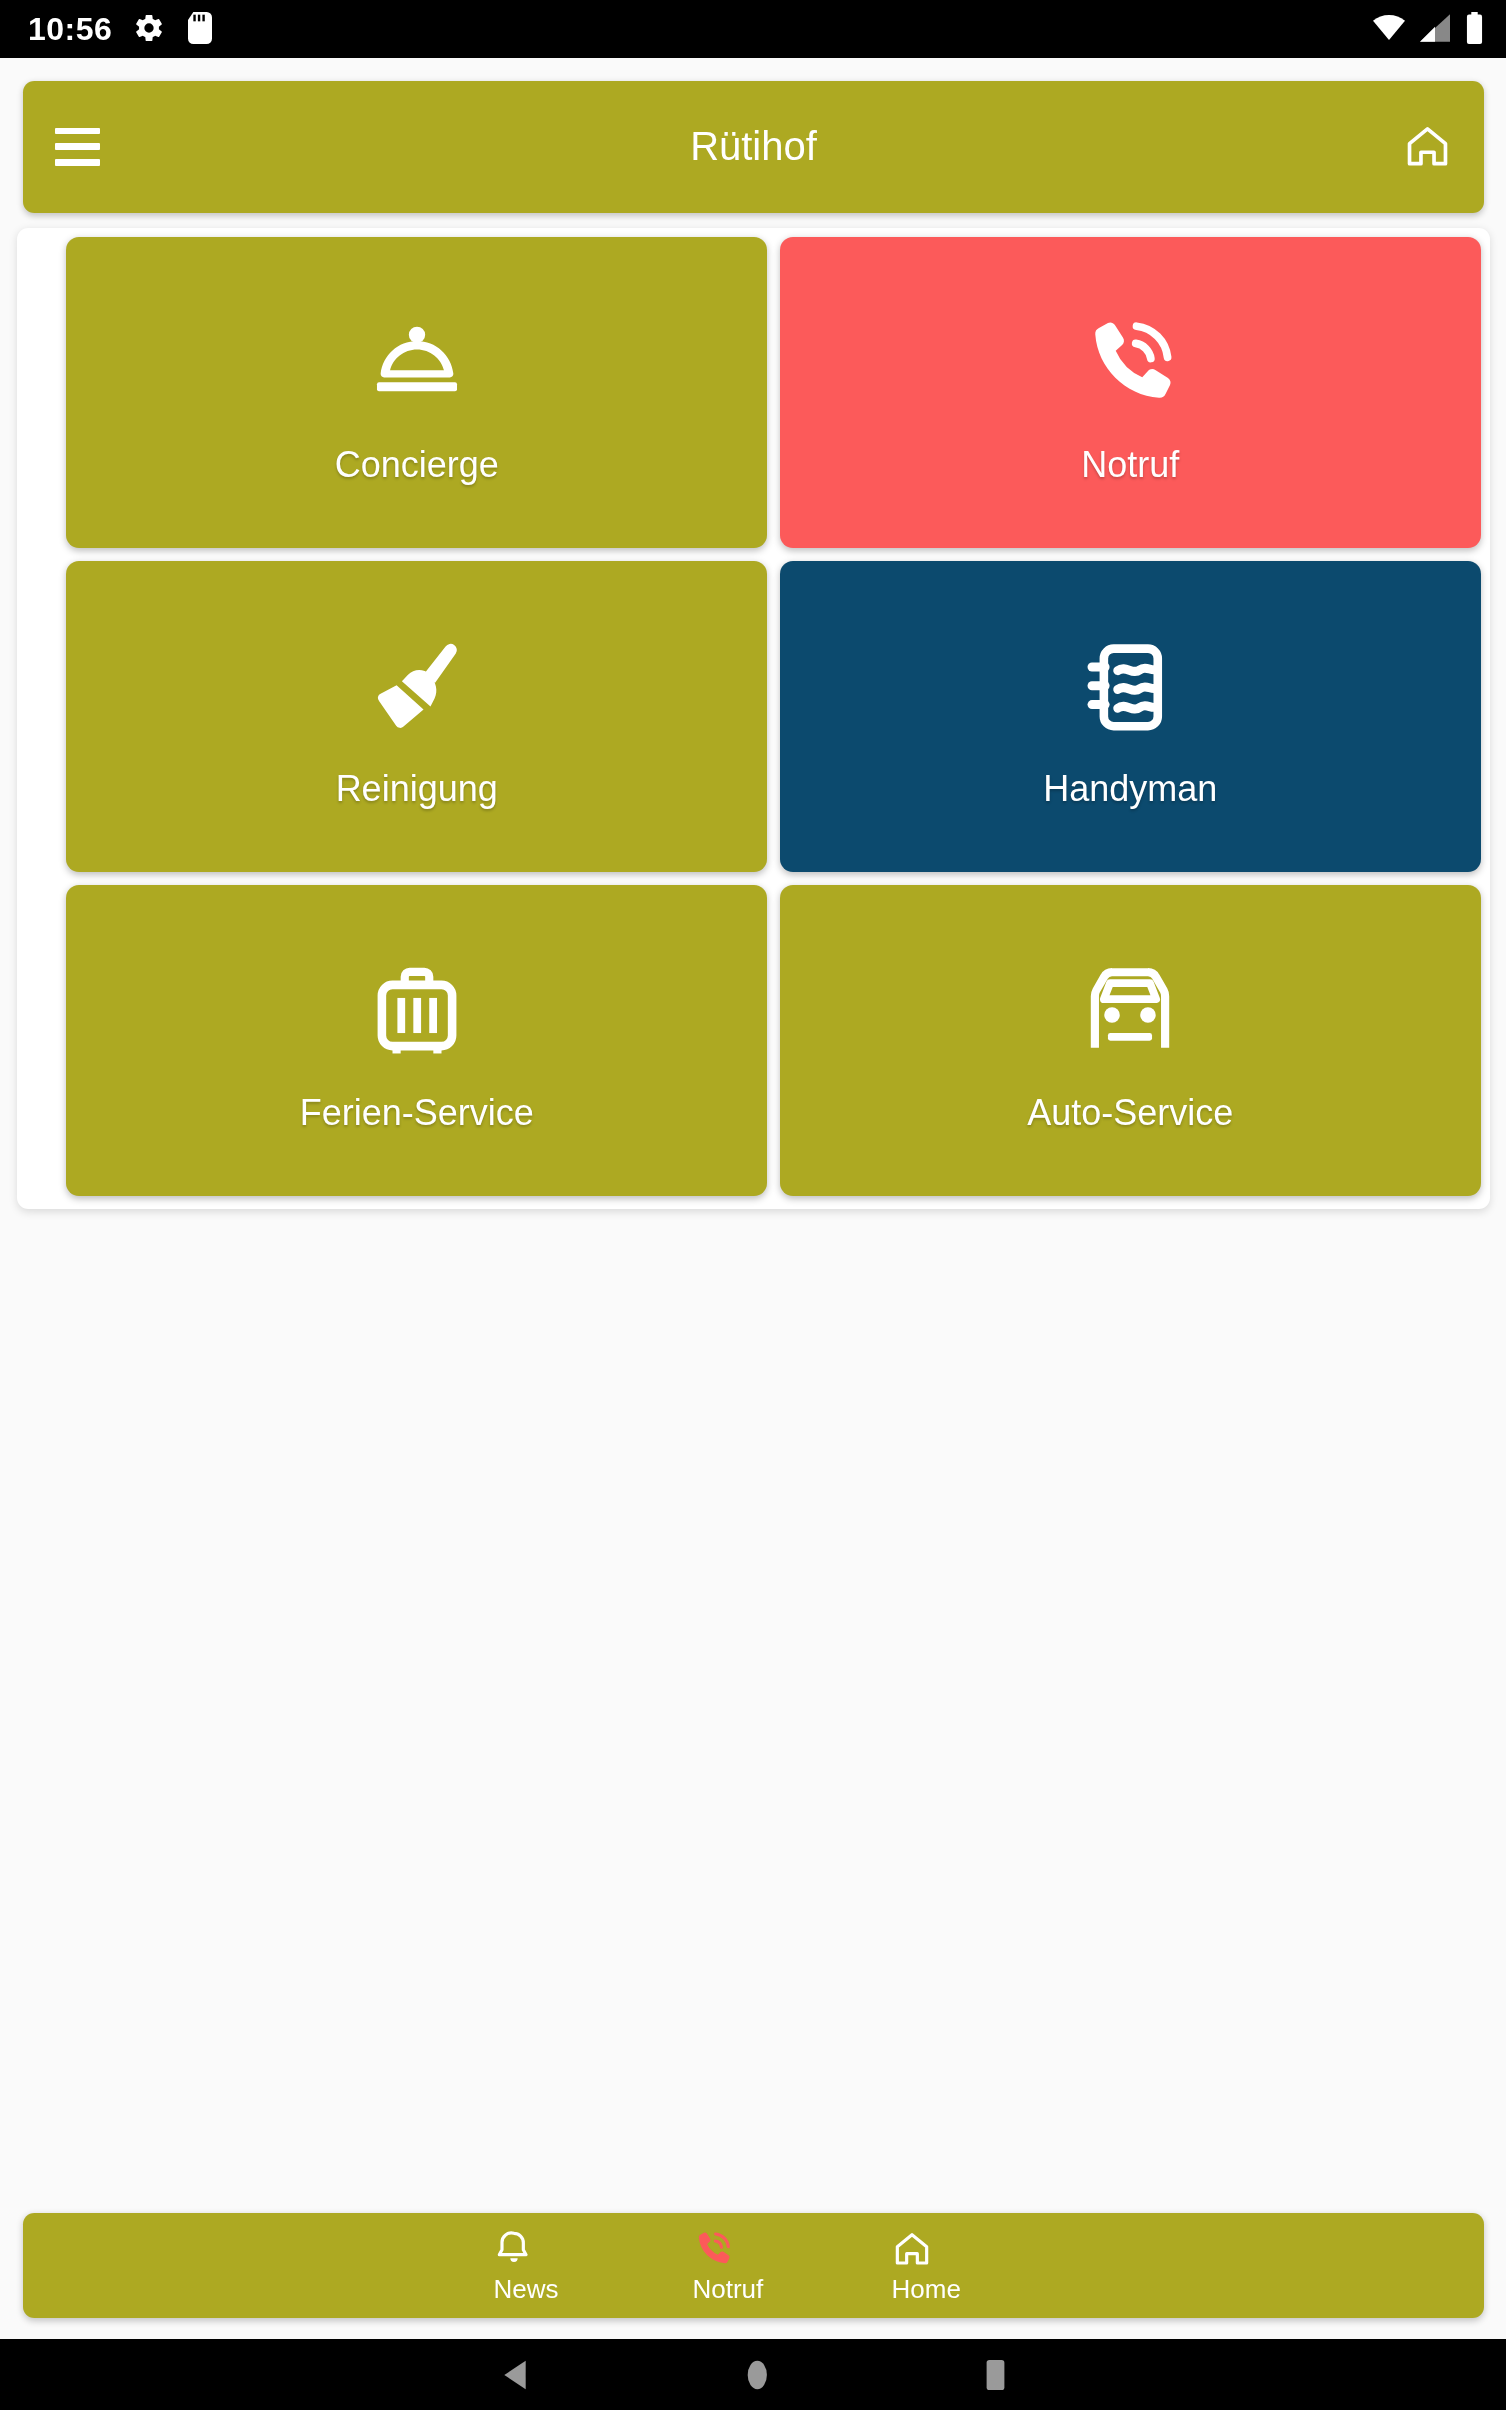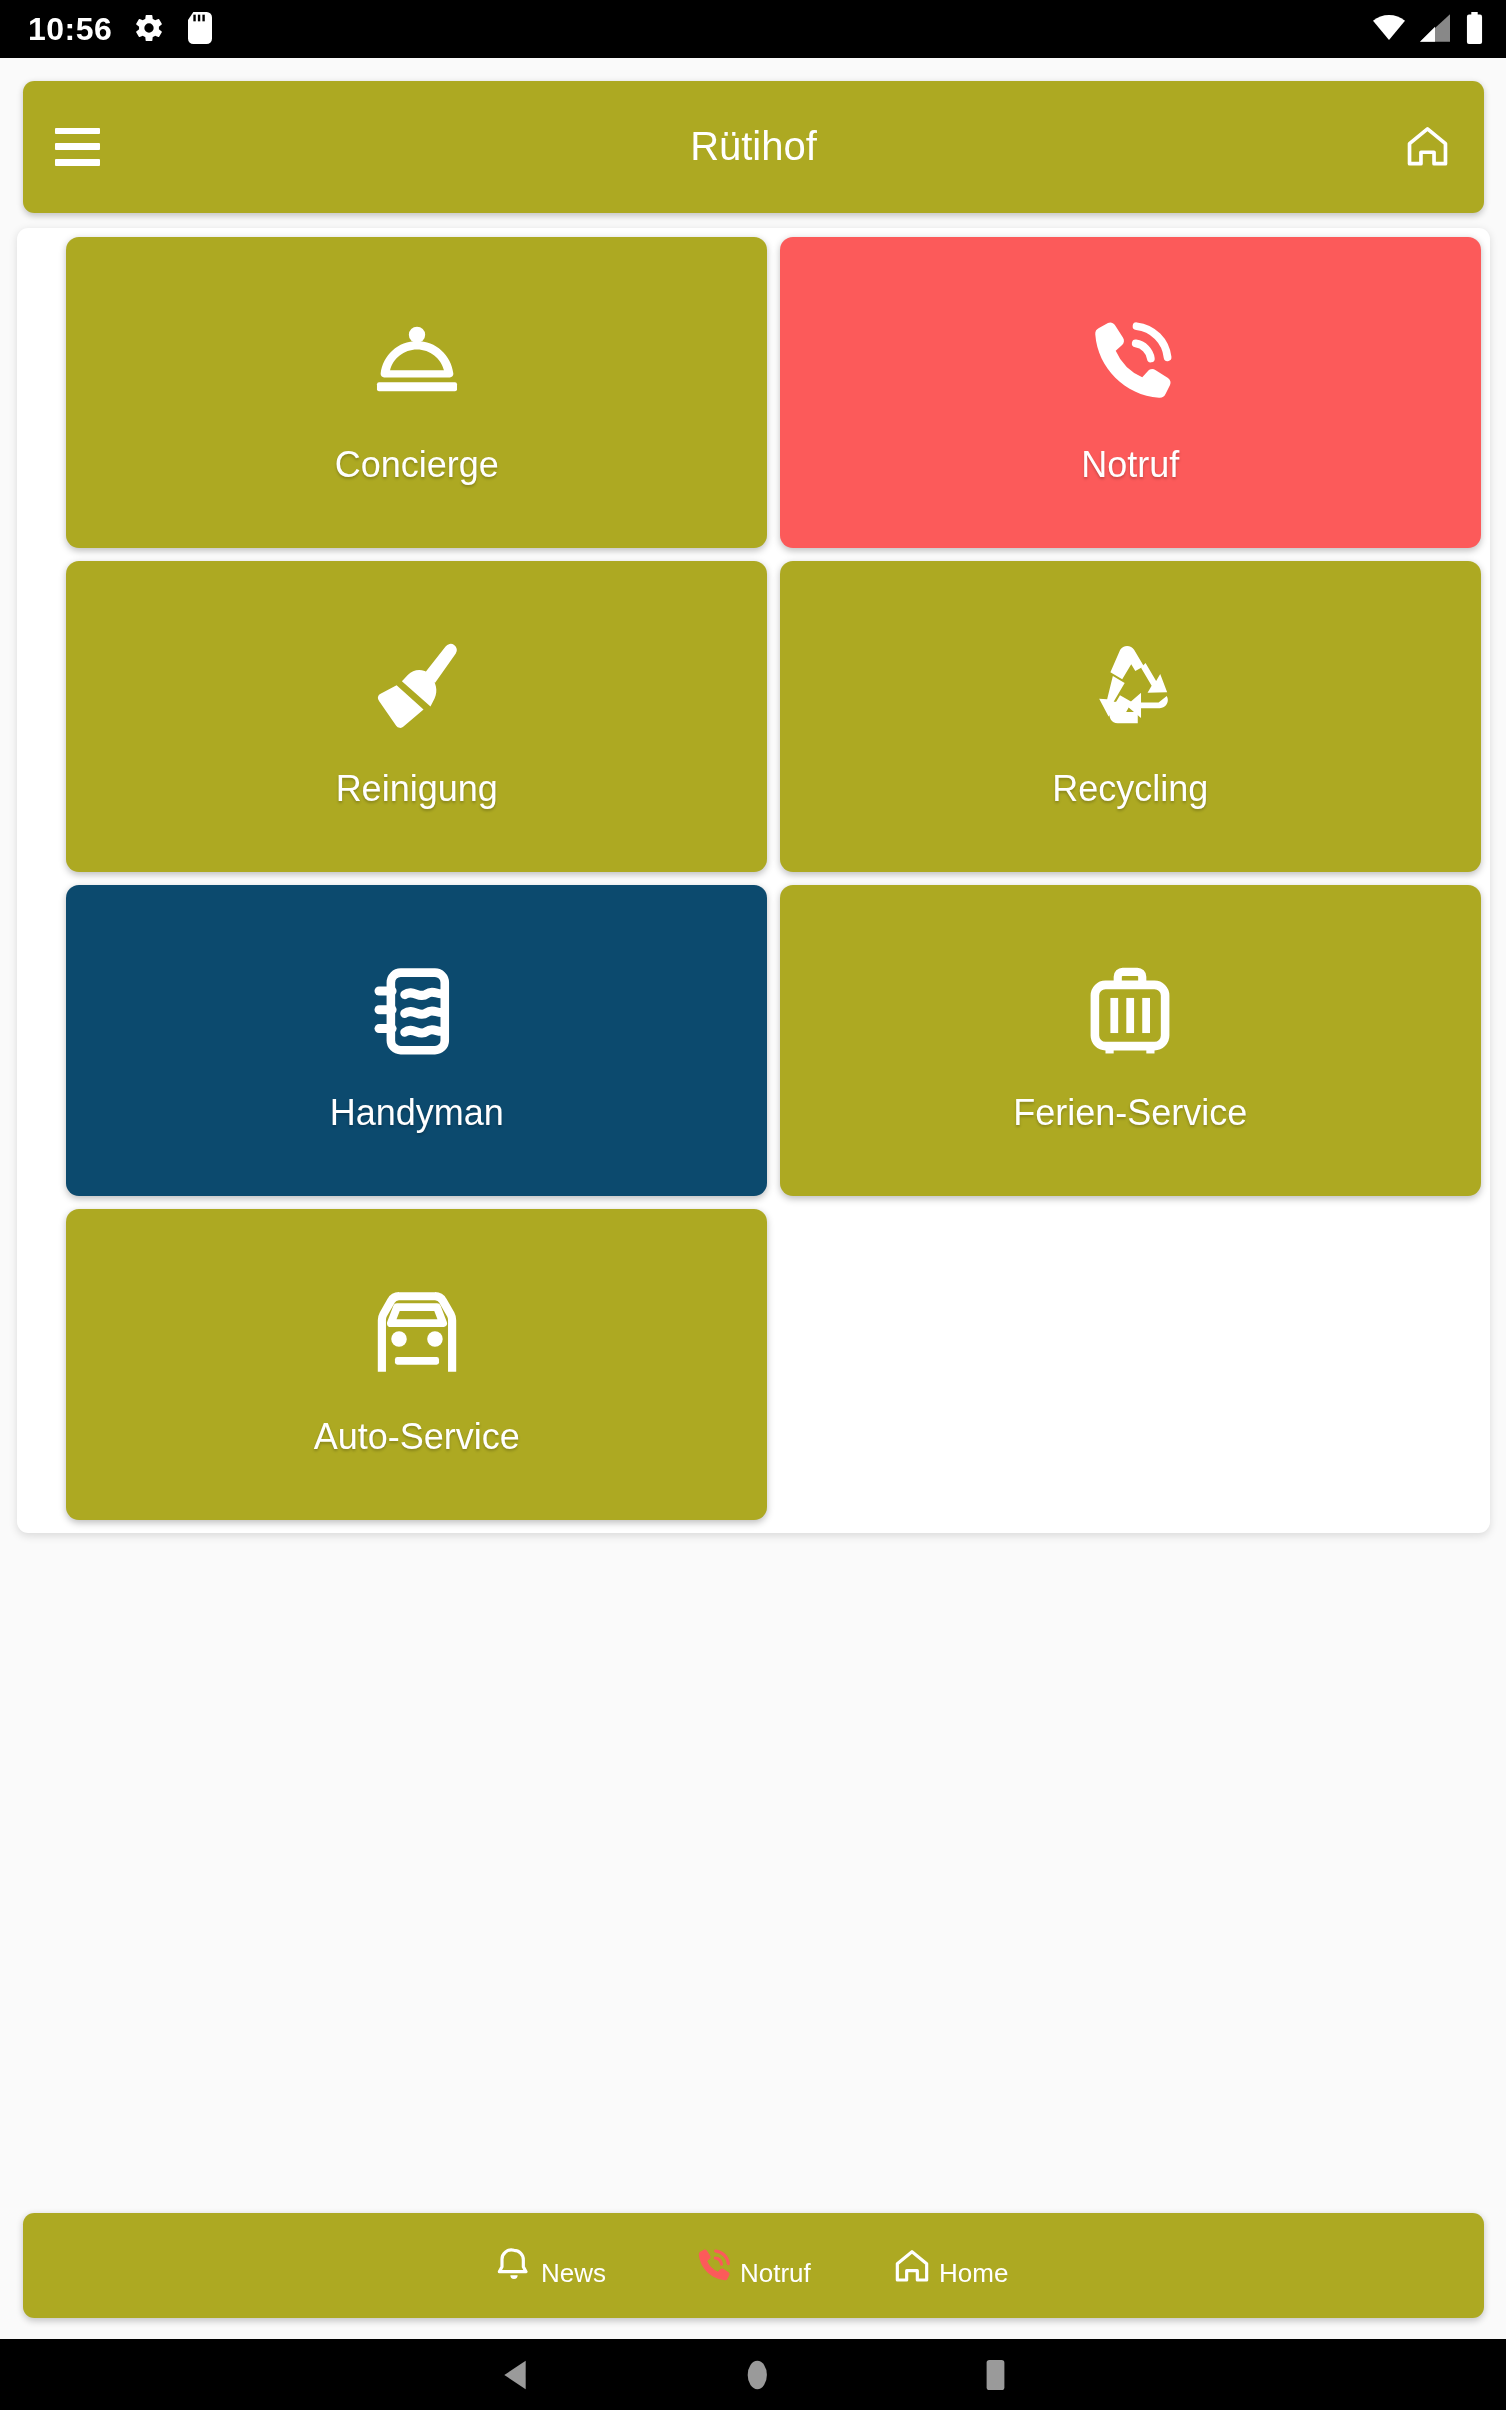--- a/index.html
+++ b/index.html
@@ -108,21 +108,21 @@
   }
   .bottomnav {
     height:105px;
     background:#ADA922;
     border-radius:11.3px;
     display:flex; align-items:center; justify-content:center;
     gap:77px;
     box-shadow:0 2.8px 7.5px rgba(0,0,0,0.22);
   }
   .navitem {
-    display:flex; flex-direction:row; align-items:flex-end; gap:7.5px;
+    display:flex; flex-direction:column; align-items:flex-start; gap:7.5px;
     cursor:pointer; min-width:122px;
   }
   .navitem .nlabel { color:#fff; font-size:26px; line-height:1; }
 
   
   .sysnav {
     height:72px; background:#000;
     display:flex; align-items:center; justify-content:center;
     gap:217px;
     flex:0 0 auto;
@@ -214,32 +214,20 @@
           </div>
           <div class="tile" style="background: rgb(173, 169, 34);">
             <div class="ticon">
               <svg width="98" height="98" viewBox="0 0 24 24">
         <path fill="#ffffff" d="M19.0 2.1a1.5 1.5 0 0 1 2.5 1.7l-5.1 7.2-2.6-2.3z"></path>
         <path fill="#ffffff" d="M15.1 9.3c1.6 1.4 2.1 3.6 1.2 5.5l-1.0 2.0-7.0-6.2 1.5-1.6c1.4-1.5 3.7-1.6 5.3-.2z"></path>
         <path fill="#ffffff" d="M7.0 11.6l6.6 5.9-4.9 4.2a1.2 1.2 0 0 1-1.8-.2L2.7 15.4a1.2 1.2 0 0 1 .15-1.6z"></path>
       </svg>
             </div>
             <div class="tlabel">Reinigung</div>
-          </div>
-          <div class="tile" style="background: rgb(173, 169, 34);">
-            <div class="ticon">
-              <svg width="98" height="98" viewBox="0 0 24 24">
-        <path fill="#ffffff" d="M9.6 2.9a2.0 2.0 0 0 1 3.4 0l2.4 4.0-2.1 1.2-1.0-1.7-2.2 3.7-2.9-1.7z"></path>
-        <path fill="#ffffff" d="M15.8 6.1l2.6 4.4 1.0-1.7 1.7 4.5-4.8.1 1.0-1.7-2.6-4.4z"></path>
-        <path fill="#ffffff" d="M21.0 14.2a2.0 2.0 0 0 1-1.7 3.0h-4.6v2.4l-3.6-3.1 3.6-3.1v2.4h4.3z"></path>
-        <path fill="#ffffff" d="M13.9 20.9H9.0a2.0 2.0 0 0 1-1.75-3.0l2.3-3.9 2.9 1.7-1.4 2.4h2.85z"></path>
-        <path fill="#ffffff" d="M7.8 9.3l2.9 1.7-2.7 4.6 1.95.1-3.2 3.5-2.3-4.3 1.95.1z"></path>
-      </svg>
-            </div>
-            <div class="tlabel">Recycling</div>
           </div>
           <div class="tile" style="background: #0c4a6e;">
             <div class="ticon">
               <svg width="98" height="98" viewBox="0 0 24 24">
         <rect x="5.6" y="2.6" width="13.2" height="19.0" rx="2.4" fill="none" stroke="#ffffff" stroke-width="2.1"></rect>
         <rect x="1.6" y="6.0" width="5.4" height="2.2" rx="1.1" fill="#ffffff"></rect>
         <rect x="1.6" y="10.6" width="5.4" height="2.2" rx="1.1" fill="#ffffff"></rect>
         <rect x="1.6" y="15.2" width="5.4" height="2.2" rx="1.1" fill="#ffffff"></rect>
         <path fill="none" stroke="#ffffff" stroke-width="2.2" stroke-linecap="round" d="M9.0 8.0c2.0-1.5 3.6 1.2 5.4-.2 1.6-1.2 2.9.6 4.3-.2"></path>
         <path fill="none" stroke="#ffffff" stroke-width="2.2" stroke-linecap="round" d="M9.0 12.6c2.0-1.5 3.6 1.2 5.4-.2 1.6-1.2 2.9.6 4.3-.2"></path>

